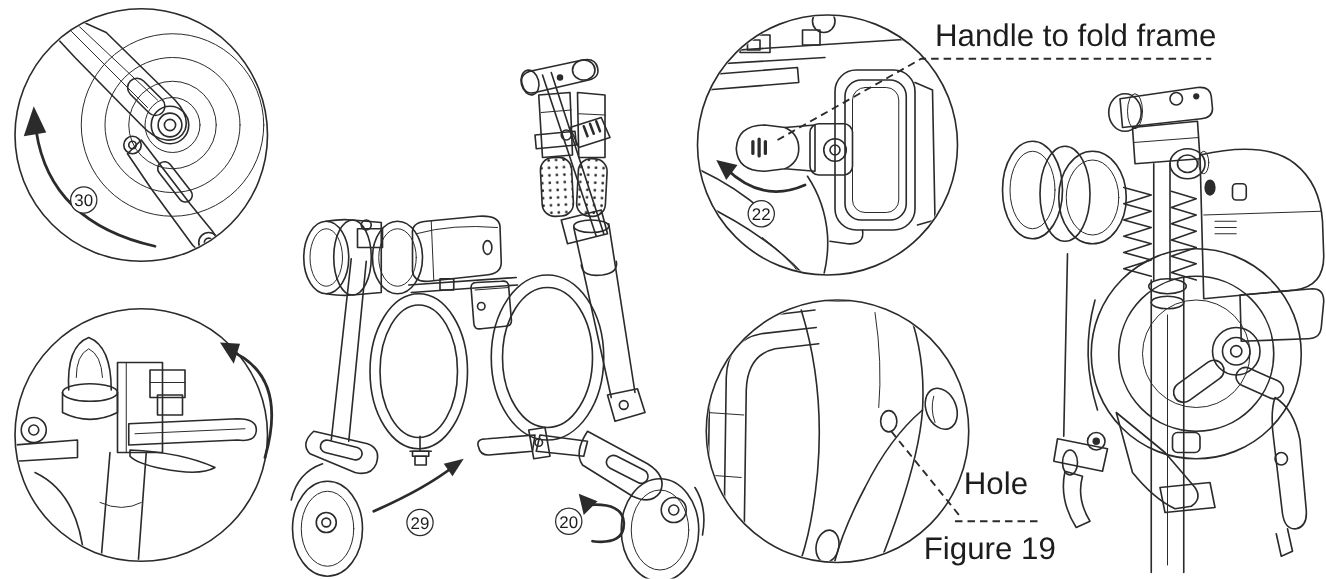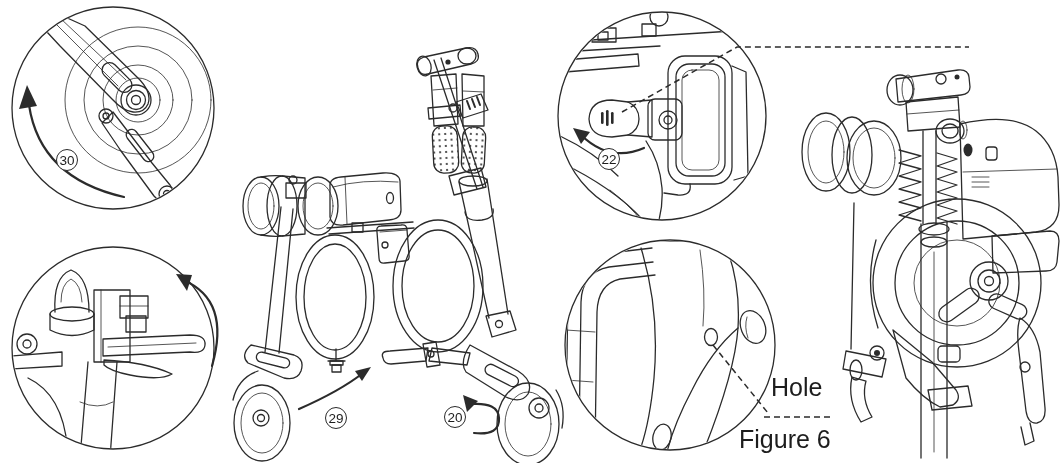--- a/index.html
+++ b/index.html
@@ -295,21 +295,22 @@
     <path class="ln" d="M 852,377 Q 847,400 861,422 L 872,417 Q 861,399 866,381 Z"></path>
     <path class="ln" d="M 893,330 L 932,362 L 956,390 Q 962,399 953,405 L 940,407 Q 923,399 906,378 Z"></path>
     <path class="ln" d="M 928,390 L 968,386 L 972,406 L 932,410 Z"></path>
     <rect class="ln" x="938" y="346" width="22" height="16" rx="4"></rect>
     <path class="ln" d="M 1020,318 Q 1035,327 1040,352 L 1045,408 Q 1046,421 1037,423 Q 1028,424 1026,411 L 1019,352 Q 1016,330 1020,318 Z"></path>
     <circle class="ln" cx="1025" cy="367" r="5"></circle>
     <path class="ln" d="M 1030,423 L 1034,441 L 1025,445 L 1021,427"></path>
   </g>
 </svg>
 
-<div class="lbl" style="left:739px;top:426px">Figure 6</div>
+<div class="lbl" style="left:739px;top:426px">Figure 19</div>
+<div class="lbl" style="left:748px;top:16px">Handle to fold frame</div>
 <div class="lbl" style="left:771px;top:374px">Hole</div>
 
 <div class="callout" style="left:56px;top:149px">30</div>
 <div class="callout" style="left:325px;top:407px">29</div>
 <div class="callout" style="left:444px;top:406px">20</div>
-<div class="callout" style="left:598px;top:148px">22</div>
+<div class="callout" style="left:598px;top:160px">22</div>
 
 </div>
 
 </body></html>

